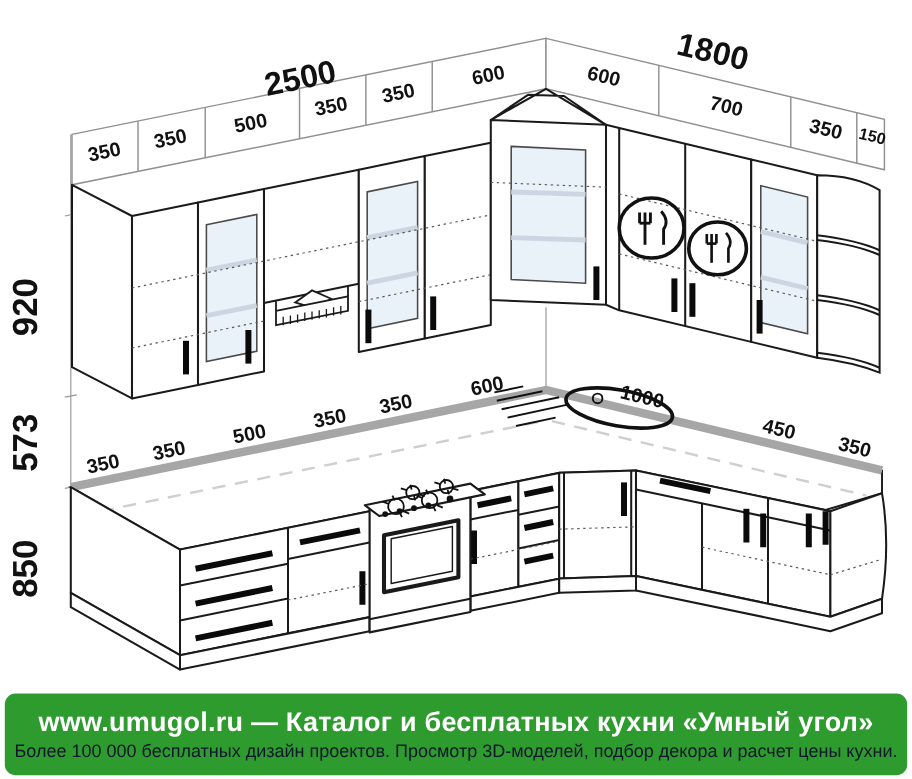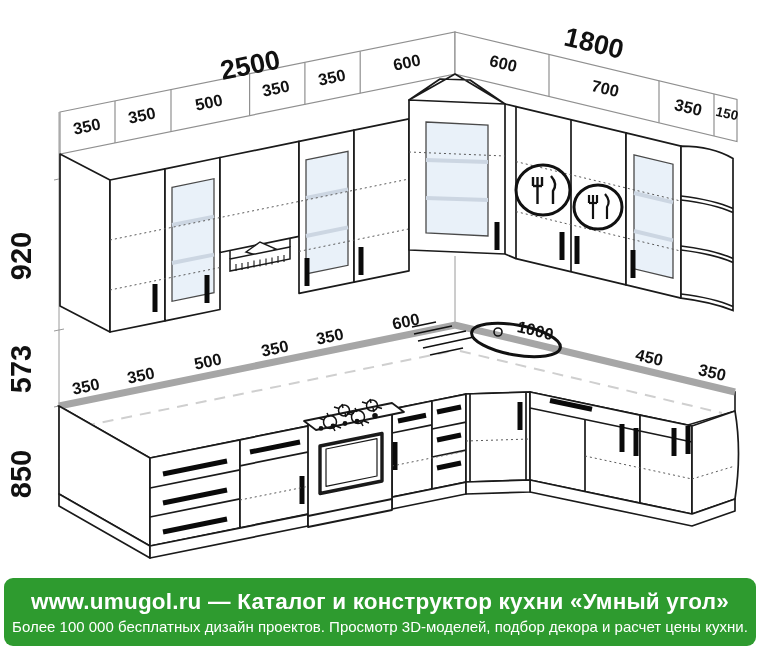--- a/index.html
+++ b/index.html
@@ -6,21 +6,21 @@
   body{width:760px;height:649px;position:relative;font-family:"Liberation Sans",sans-serif;overflow:hidden;}
   .stage{position:absolute;inset:0;}
   svg text{font-family:"Liberation Sans",sans-serif;fill:#111;}
   .dim-big{font-size:27px;font-weight:700;}
   .dim-seg{font-size:16.5px;font-weight:700;}
   .dim-seg-sm{font-size:13.5px;font-weight:700;}
   .dim-side{font-size:29px;font-weight:700;}
   .banner{position:absolute;left:4px;right:4px;top:578px;bottom:3px;background:#2E9B2F;border-radius:9px;
           display:flex;flex-direction:column;justify-content:center;align-items:center;gap:3px;}
   .banner .l1{color:#fff;font-weight:700;font-size:22.5px;letter-spacing:.2px;white-space:nowrap;}
-  .banner .l2{color:#ffffff;font-size:15px;white-space:nowrap;}
+  .banner .l2{color:#0f172a;font-size:15px;white-space:nowrap;}
 </style>
 </head>
 <body>
 
 <div class="stage">
 <svg width="760" height="578" viewBox="0 0 760 578">
 
   <g fill="#ffffff" stroke="#909090" stroke-width="1.2">
     <polygon points="60,112 455,32 455,74 60,154"></polygon>
     <line x1="115" y1="101" x2="115" y2="143"></line>
@@ -273,16 +273,16 @@
   </g>
   <g stroke="#5a5a5a" stroke-width="1" stroke-dasharray="2,3">
     <line x1="466" y1="441" x2="530" y2="439"></line>
     <line x1="585" y1="456" x2="692" y2="479"></line>
     <line x1="692" y1="479" x2="735" y2="466"></line>
   </g>
 </svg>
 
 
 <div class="banner">
-  <div class="l1">www.umugol.ru — Каталог и конструктор кухни «Умный угол»</div>
+  <div class="l1">www.umugol.ru — Каталог и бесплатных кухни «Умный угол»</div>
   <div class="l2">Более 100 000 бесплатных дизайн проектов. Просмотр 3D-моделей, подбор декора и расчет цены кухни.</div>
 </div>
 </div>
 
 </body></html>

